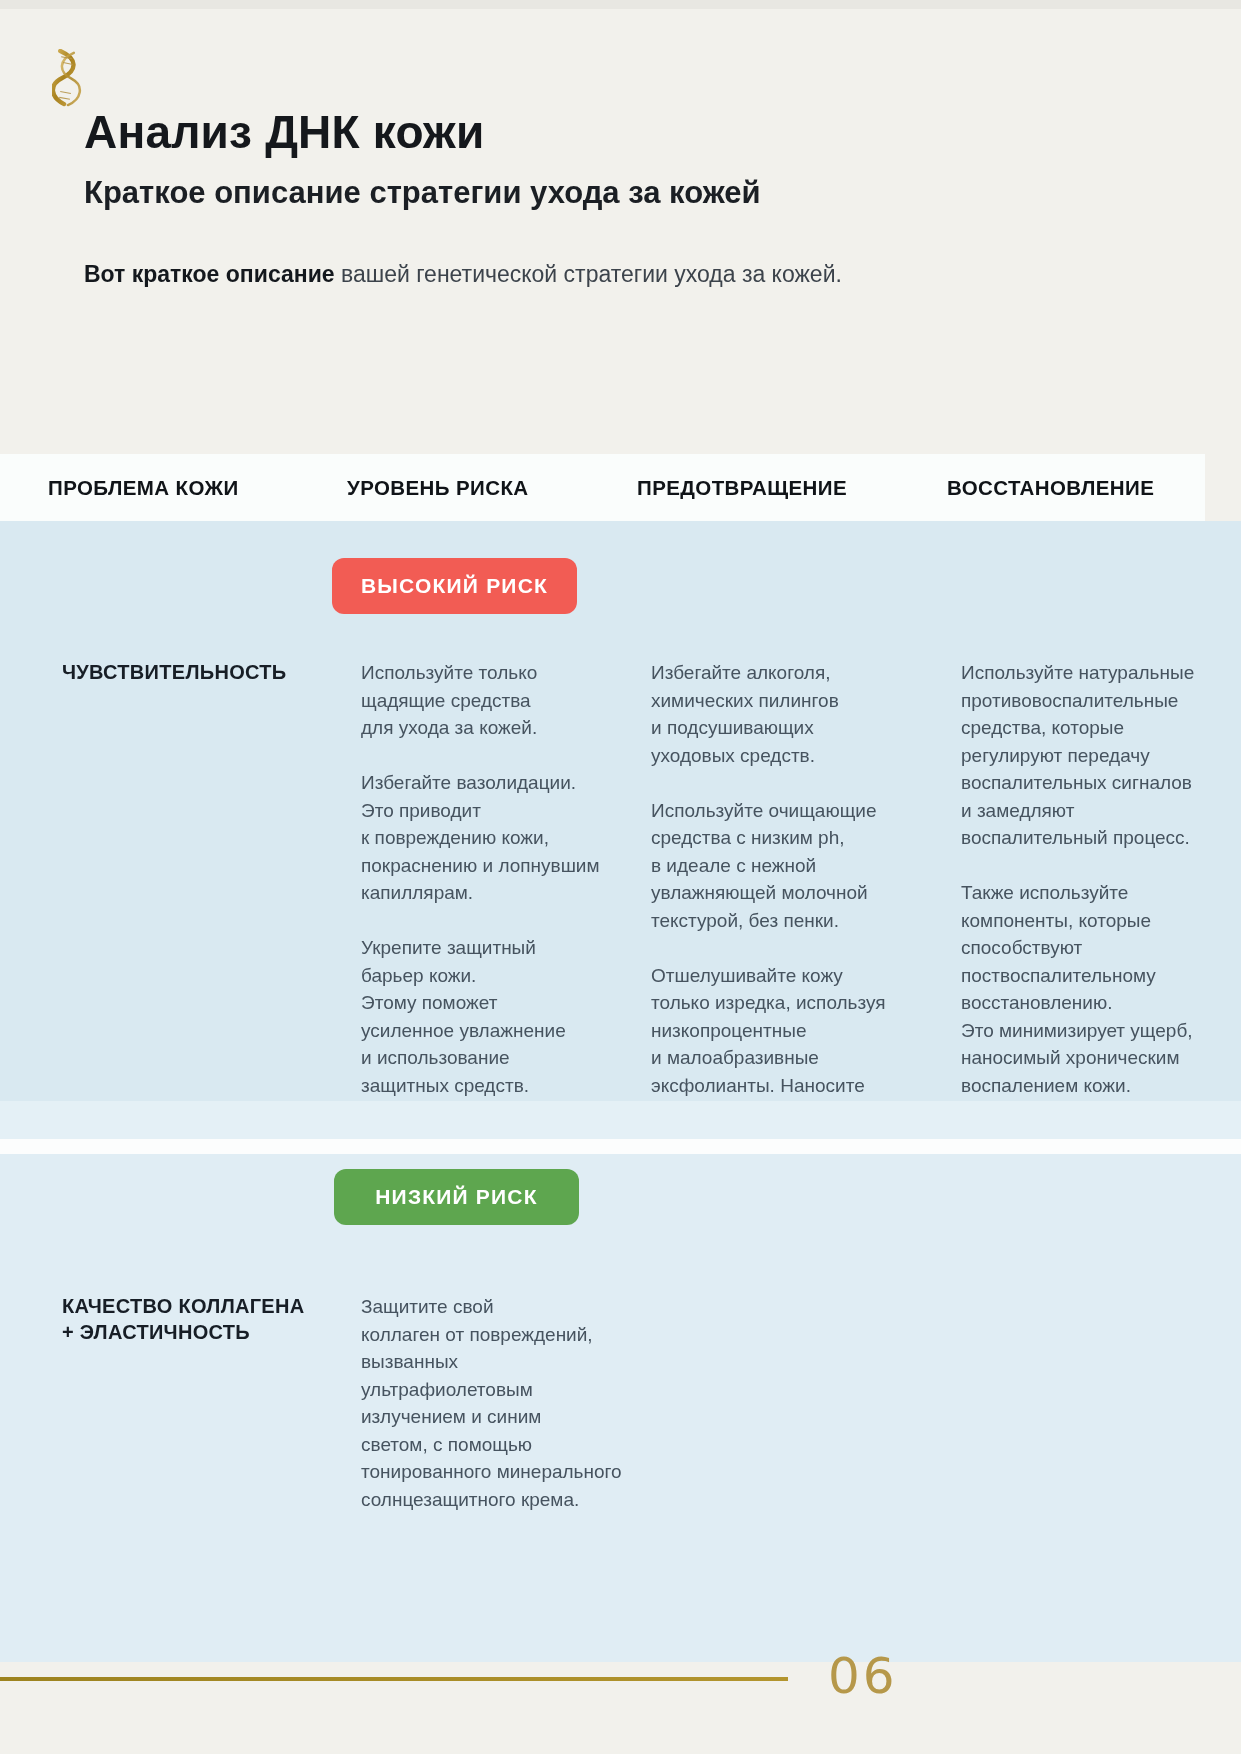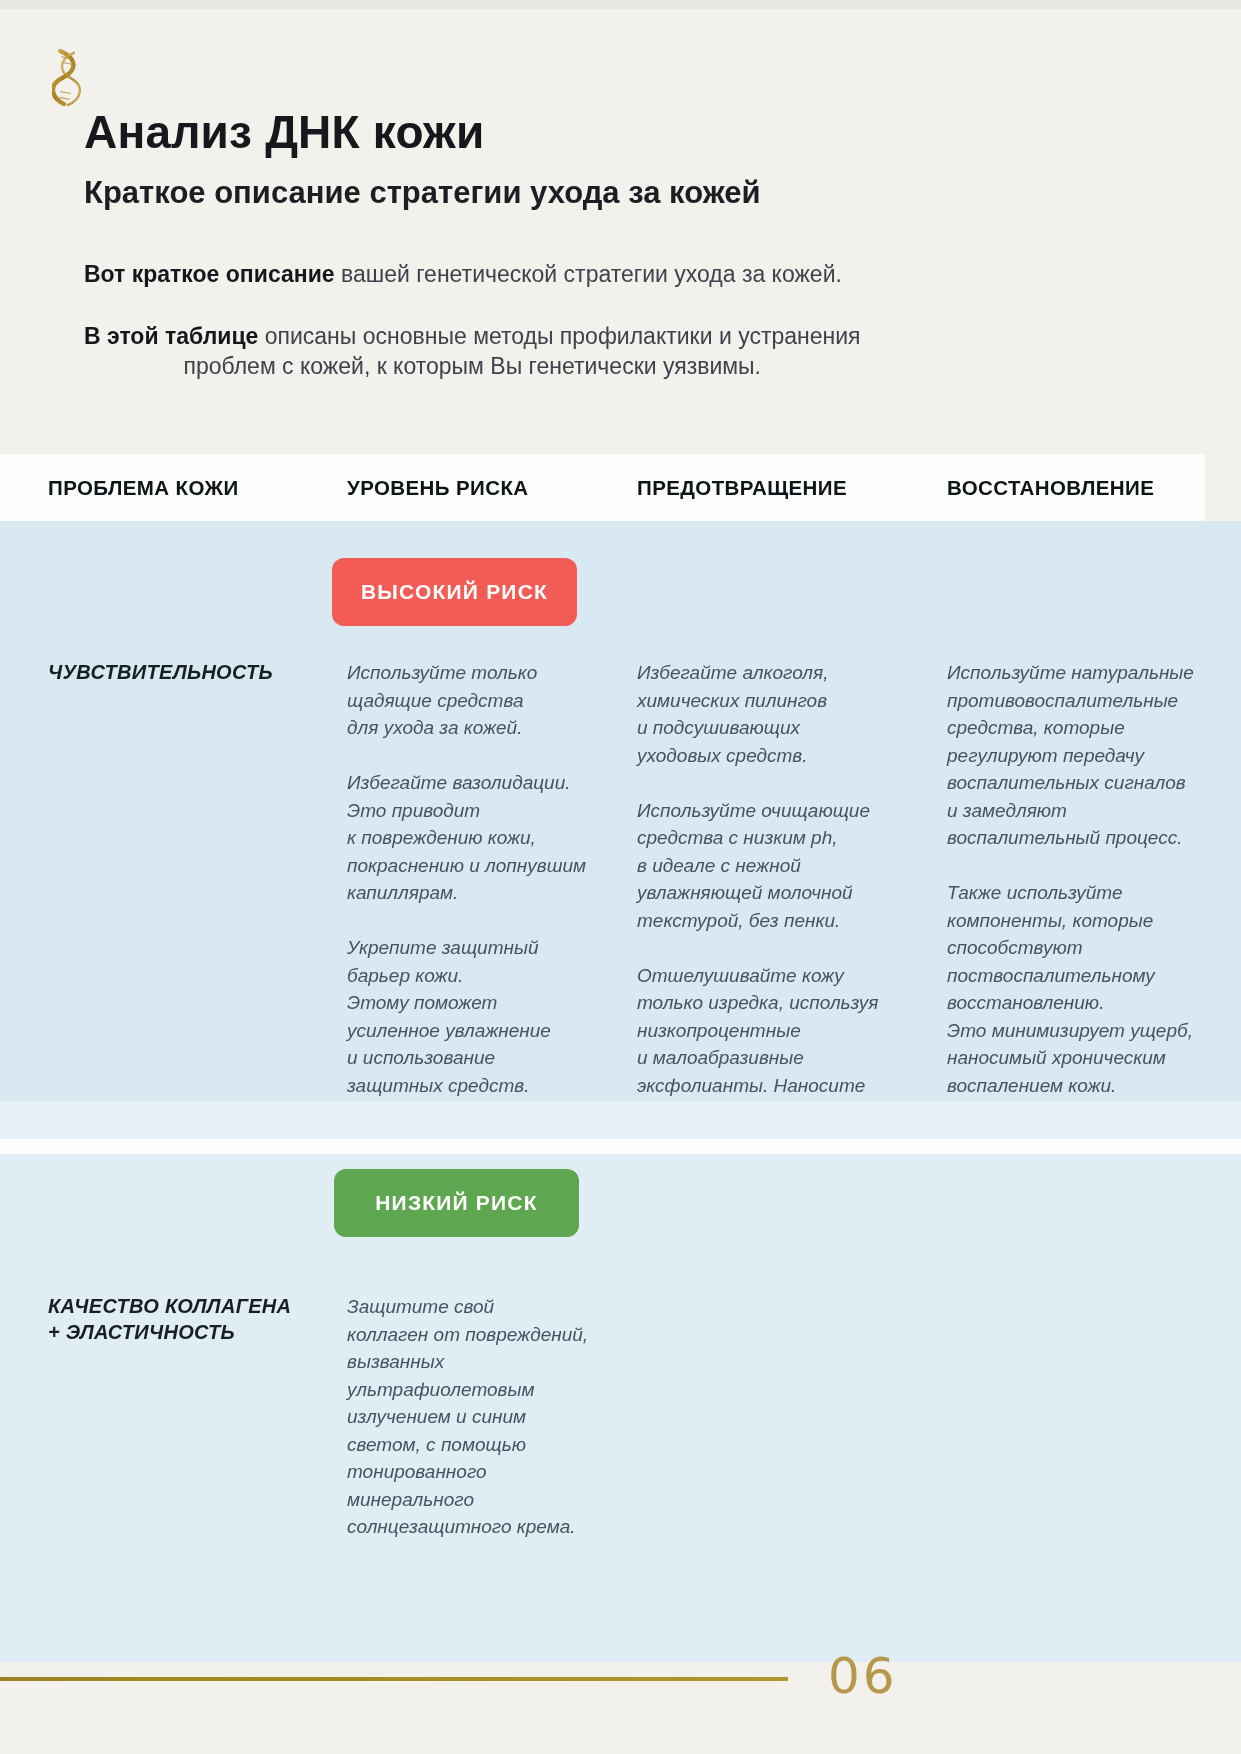--- a/index.html
+++ b/index.html
@@ -52,35 +52,34 @@
 
   
   .risk-section{position:absolute;left:0;width:1241px;}
   .sec1{top:512px;height:580px;background:#d9e9f1;}
   .sec1-footer{position:absolute;left:0;top:1092px;width:1241px;height:38px;background:#e4f0f6;}
   .gap-white{position:absolute;left:0;top:1130px;width:1241px;height:15px;background:#fcfdfd;}
   .sec2{top:1145px;height:508px;background:#e0edf4;}
 
   .badge{
     position:absolute;
-    width:245px;height:68px;
+    width:245px;height:56px;
     border-radius:12px;
     display:flex;align-items:center;justify-content:center;
     color:#ffffff;font-size:21px;font-weight:700;letter-spacing:1.2px;
   }
   .sec1 .badge{left:332px;top:37px;background:#f25c54;}
   .sec2 .badge{left:334px;top:15px;background:#5ea64f;}
 
   .row-grid{
     position:absolute;left:0;width:1241px;
     display:grid;
     grid-template-columns:299px 290px 310px 1fr;
-    padding-left:48px;box-sizing:border-box;
+    padding-left:62px;box-sizing:border-box;
     align-items:start;
-    font-style:italic;
   }
   .sec1 .row-grid{top:138px;}
   .sec2 .row-grid{top:139px;}
   .cell{padding-right:24px;box-sizing:border-box;}
   .cell.problem{
     font-size:20px;font-weight:700;letter-spacing:0.3px;
     color:#171e26;line-height:26px;white-space:pre-line;
   }
   .cell.body{
     font-size:19px;line-height:27.5px;color:#46535f;
@@ -124,22 +123,20 @@
       <line x1="8" y1="44" x2="19" y2="46"></line>
       <line x1="7" y1="50" x2="18" y2="52"></line>
     </g>
   </svg>
 
   <h1 class="title">Анализ ДНК кожи</h1>
   <h2 class="subtitle">Краткое описание стратегии ухода за кожей</h2>
 
   <p class="intro p1"><b>Вот краткое описание</b><span> вашей генетической стратегии ухода за кожей.</span></p>
 
-  <p class="intro p2"><b>В этой таблице</b><span> описаны основные методы профилактики и устранения
-проблем с кожей, к которым Вы генетически уязвимы.</span></p>
 
   <div class="thead">
     <div class="hcell">ПРОБЛЕМА КОЖИ</div>
     <div class="hcell">УРОВЕНЬ РИСКА</div>
     <div class="hcell">ПРЕДОТВРАЩЕНИЕ</div>
     <div class="hcell">ВОССТАНОВЛЕНИЕ</div>
   </div>
 
   <section class="risk-section sec1">
     <div class="badge">ВЫСОКИЙ РИСК</div>

